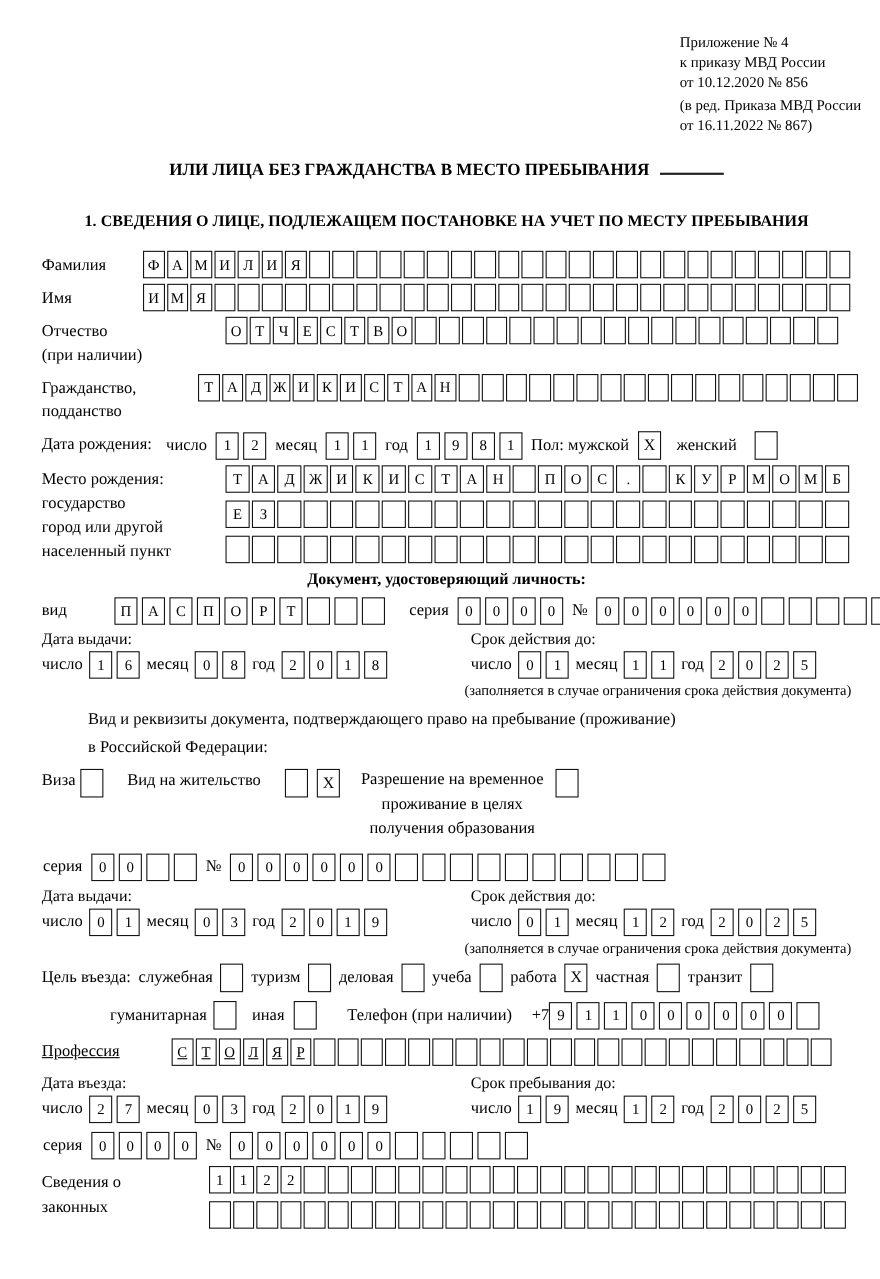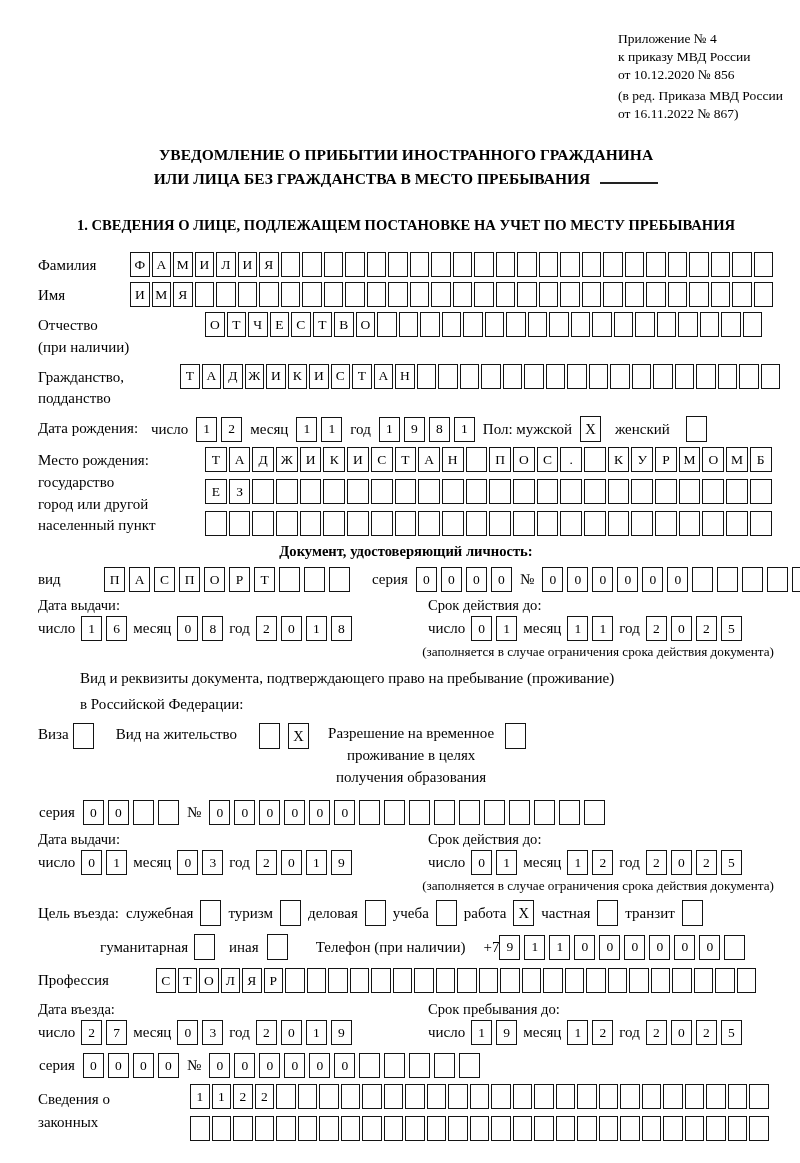--- a/index.html
+++ b/index.html
@@ -74,21 +74,20 @@
     <div>Приложение № 4</div>
     <div>к приказу МВД России</div>
     <div>от 10.12.2020 № 856</div>
     <div class="gap"></div>
     <div>(в ред. Приказа МВД России</div>
     <div>от 16.11.2022 № 867)</div>
   </div>
 
 
   <div class="title">
-    <div>УВЕДОМЛЕНИЕ О ПРИБЫТИИ ИНОСТРАННОГО ГРАЖДАНИНА</div>
     <div><span>ИЛИ ЛИЦА БЕЗ ГРАЖДАНСТВА В МЕСТО ПРЕБЫВАНИЯ</span><span class="blank-line"></span></div>
   </div>
 
   <div class="section-heading">1. СВЕДЕНИЯ О ЛИЦЕ, ПОДЛЕЖАЩЕМ ПОСТАНОВКЕ НА УЧЕТ ПО МЕСТУ ПРЕБЫВАНИЯ</div>
 
   <div class="frow">
     <div class="flabel w92">Фамилия</div>
     <div class="boxrow">
         <span class="cell">Ф</span>
         <span class="cell">А</span>
@@ -560,21 +559,21 @@
         <span class="cell">0</span>
         <span class="cell">0</span>
         <span class="cell">0</span>
         <span class="cell">0</span>
         <span class="cell">0</span>
         <span class="cell">0</span>
         <span class="cell"></span>
       </span>
   </div>
 
-  <div class="frow" style="align-items:center;">
+  <div class="frow" style="align-items:center;text-decoration:underline;">
     <div class="flabel" style="width:118px; padding-top:0;">Профессия</div>
     <div class="boxrow">
         <span class="cell">С</span>
         <span class="cell">Т</span>
         <span class="cell">О</span>
         <span class="cell">Л</span>
         <span class="cell">Я</span>
         <span class="cell">Р</span>
         <span class="cell"></span>
         <span class="cell"></span>

